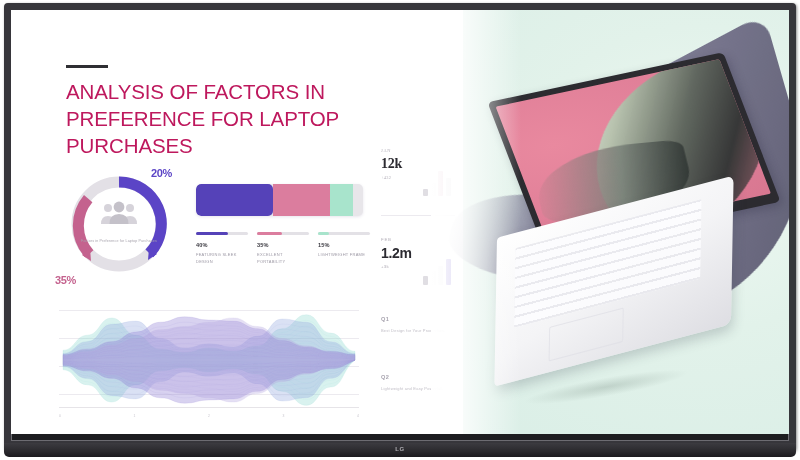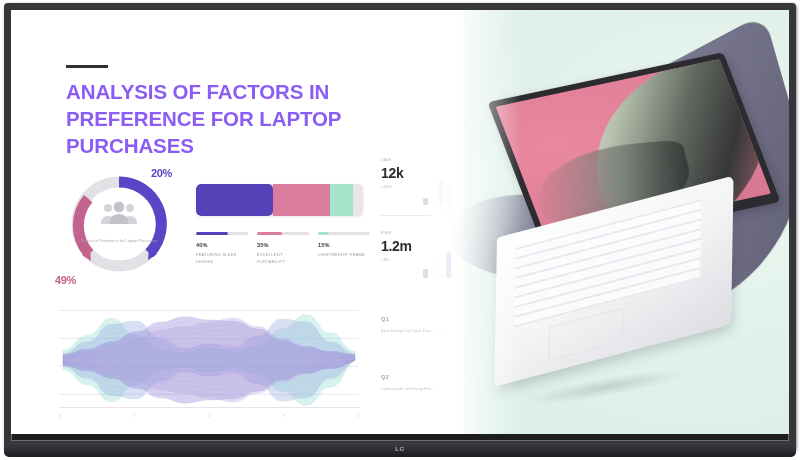--- a/index.html
+++ b/index.html
@@ -202,24 +202,24 @@
     position: absolute;
     left: 55px; top: 55px;
     width: 42px; height: 3px;
     background: #2f2f33;
   }
   .title {
     position: absolute;
     left: 55px; top: 68px;
     width: 390px;
     font-size: 20.5px;
-    font-weight: bold;
+    font-weight: normal;
     line-height: 1.32;
     letter-spacing: -.1px;
-    color: #8b5cf6;
+    color: #be185d;
   }
 
   
   .donut-wrap { position: absolute; left: 52px; top: 158px; width: 112px; height: 112px; }
   .donut-center-icon {
     position: absolute;
     left: 50%; top: 40%;
     transform: translate(-50%,-50%);
     width: 40px; height: 24px;
   }
@@ -292,22 +292,22 @@
     letter-spacing: .25px;
   }
 
   
   .kpi {
     position: absolute;
     left: 370px;
     width: 78px;
     height: 52px;
   }
-  .kpi-a { top: 147px; }
-  .kpi-b { top: 220px; }
+  .kpi-a { top: 138px; font-family: Liberation Serif, serif; }
+  .kpi-b { top: 227px; }
   .kpi-period { font-size: 4.4px; color: #b2aeb8; letter-spacing: .7px; margin-bottom: 3px; }
   .kpi-val { font-size: 14px; font-weight: bold; color: #2c2b31; letter-spacing: -.3px; }
   .kpi-delta { font-size: 4.4px; color: #b2aeb8; margin-top: 3px; letter-spacing: .3px; }
   .kpi-spark {
     position: absolute;
     right: 0; bottom: 4px;
     width: 36px; height: 28px;
     display: flex; align-items: flex-end; gap: 2.5px;
   }
   .kpi-spark i { display: block; width: 5px; border-radius: 1px; background: #e0dee3; }
@@ -398,21 +398,21 @@
           <path d="M24 23 q0-8 7-8 t7 8 z" fill="#d6d3da"></path>
           <circle cx="20" cy="6" r="5.4" fill="#c4c1c9"></circle>
           <path d="M10.5 23 q0-10 9.5-10 t9.5 10 z" fill="#c4c1c9"></path>
         </svg>
 
         <div class="donut-caption">Factors in Preference for Laptop Purchases</div>
       </div>
 
       <div class="pct-40"><span>20</span><span>%</span></div>
 
-      <div class="pct-35"><span>49</span><span>%</span></div>
+      <div class="pct-35"><span>35</span><span>%</span></div>
 
       <div class="stack">
         <i style="width:46%;background:#5542b8;border-radius:5px;"></i>
         <i style="width:34%;background:#db7d9e;"></i>
         <i style="width:14%;background:#a8e4cc;"></i>
       </div>
 
       <div class="legend">
         <div class="legend-col">
           <div class="legend-track">

